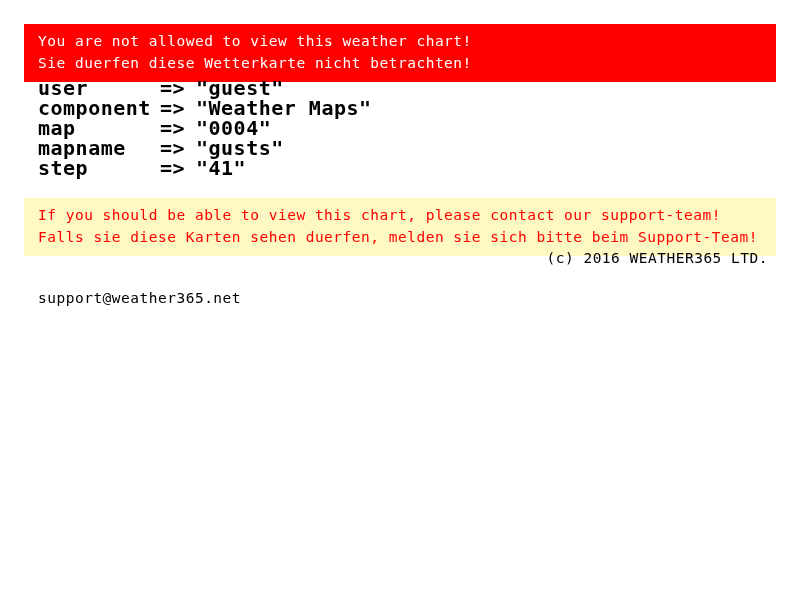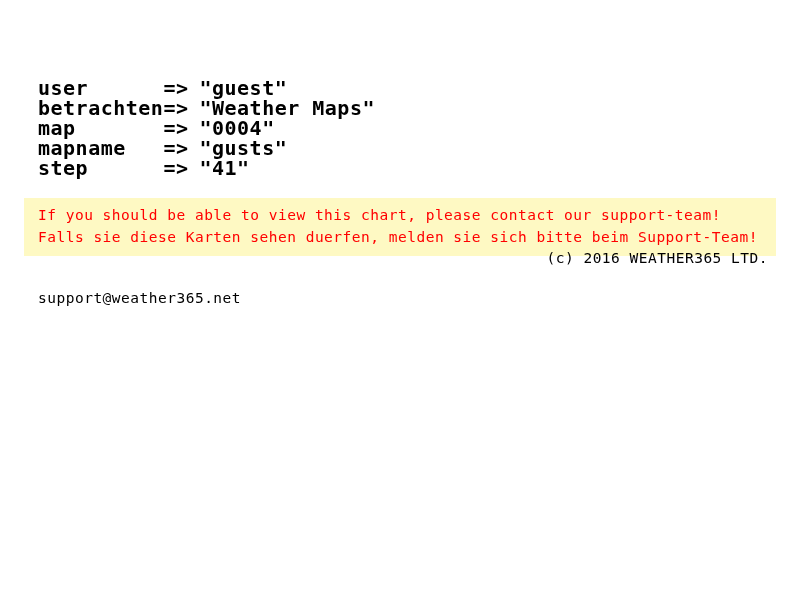--- a/index.html
+++ b/index.html
@@ -84,30 +84,34 @@
   .footer .right {
     float: right;
   }
   .clear { clear: both; }
 </style>
 </head>
 <body>
 
 <div class="page">
 
+  <div class="banner banner-error">
+    <div>You are not allowed to view this weather chart!</div>
+    <div>Sie duerfen diese Wetterkarte nicht betrachten!</div>
+  </div>
 
   <table class="params">
     <tbody>
       <tr>
         <td class="k">user</td>
         <td class="a">=&gt;</td>
         <td class="v">"guest"</td>
       </tr>
       <tr>
-        <td class="k">betrachten</td>
+        <td class="k">component</td>
         <td class="a">=&gt;</td>
         <td class="v">"Weather Maps"</td>
       </tr>
       <tr>
         <td class="k">map</td>
         <td class="a">=&gt;</td>
         <td class="v">"0004"</td>
       </tr>
       <tr>
         <td class="k">mapname</td>

